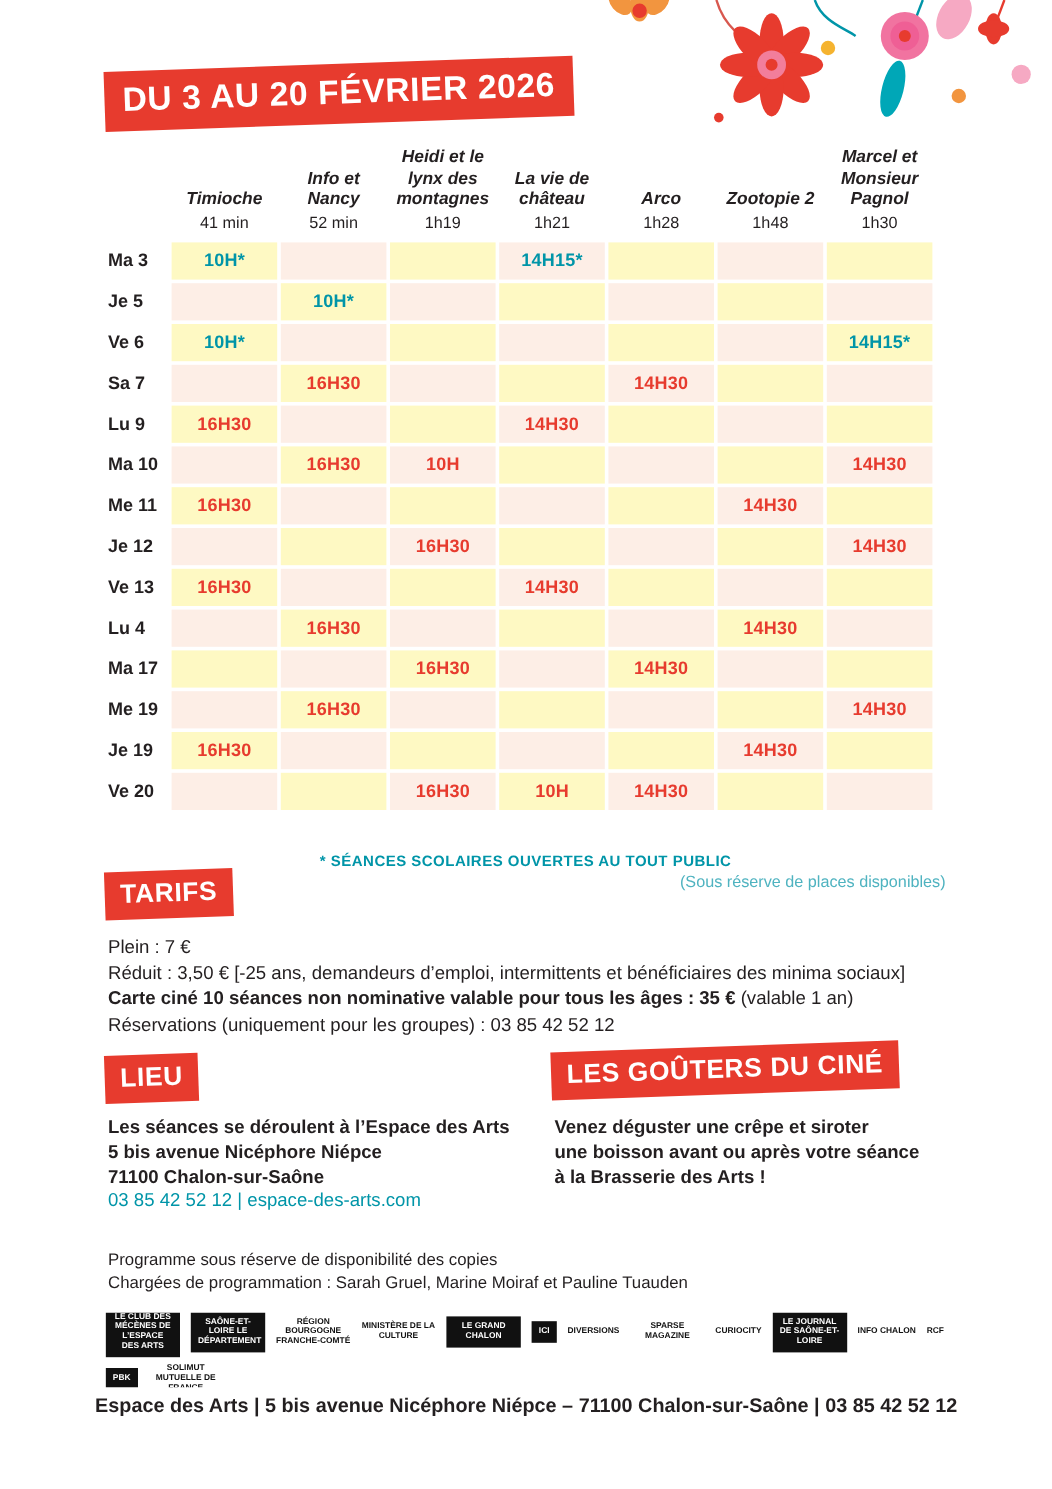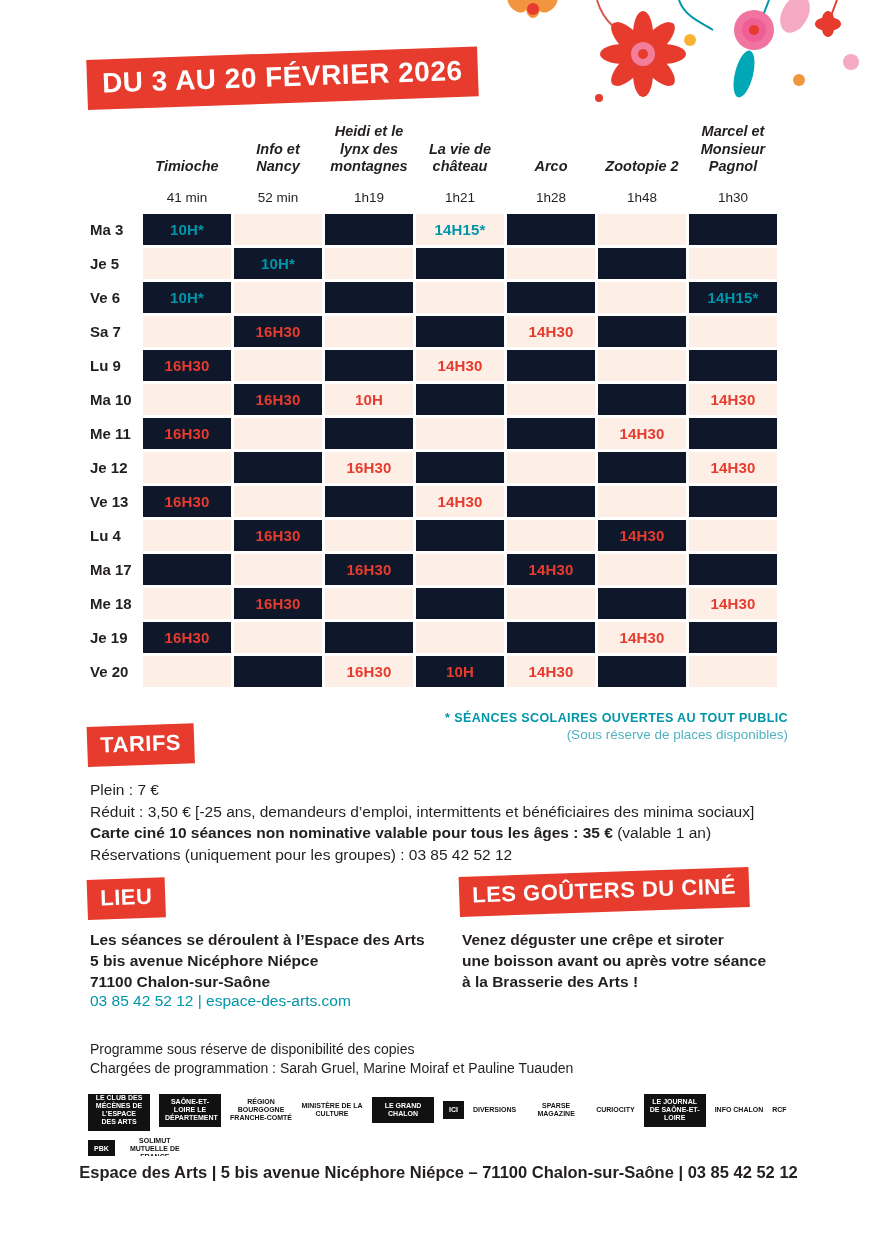--- a/index.html
+++ b/index.html
@@ -19,30 +19,30 @@
   .title-banner { left:88px; top:60px; font-size:28px; padding:8px 15px 10px; }
   .section-banner { font-size:22px; padding:6px 13px 8px; }
   .tarifs-banner  { left:88px;  top:727px; }
   .lieu-banner    { left:88px;  top:880px; }
   .gouters-banner { left:460px; top:877px; }
 
   table.schedule { position:absolute; left:85px; top:120px; border-collapse:separate; border-spacing:3px; }
   .corner { width:52px; }
   th.film-header { vertical-align:bottom; padding-bottom:6px; width:88px; }
   .film-title { font-weight:bold; font-style:italic; font-size:14.5px; line-height:1.22; text-align:center; color:#231f20; }
-  .film-duration { font-weight:normal; font-size:13.5px; text-align:center; margin-top:14px; color:#231f20; }
+  .film-duration { font-weight:normal; font-size:13.5px; text-align:center; margin-top:2px; color:#231f20; }
   th.day-label { text-align:left; font-size:15px; font-weight:bold; padding-left:2px; white-space:nowrap; color:#231f20; }
   td.cell { width:88px; height:31px; text-align:center; vertical-align:middle; font-weight:bold; font-size:15px; letter-spacing:.2px; }
-  .bg-a { background:#0f172a; }
+  .bg-a { background:#fef9c3; }
   .bg-b { background:#fdeee6; }
   .scolaire { color:#0095a8; }
   .regular  { color:#e73b2e; }
 
   .footnote { position:absolute; left:88px; top:711px; width:700px; text-align:right; }
-  .fn1 { font-weight:bold; font-size:12.5px; letter-spacing:.4px; color:#0095a8; }
+  .fn1 { font-weight:bold; font-size:12.5px; letter-spacing:.4px; color:#0095a8;text-align:center; }
   .fn2 { font-size:13.5px; margin-top:2px; color:#4fb3c0; }
 
   .tarifs-lines { position:absolute; left:90px; top:779px; width:702px; font-size:15.5px; line-height:21.5px; }
   .tarifs-lines b { font-weight:bold; }
 
   .lieu-lines { position:absolute; left:90px; top:929px; font-size:15.5px; line-height:21px; font-weight:bold; }
   .contact-line { position:absolute; left:90px; top:992px; font-size:15.5px; color:#0095a8; }
   .gouters-lines { position:absolute; left:462px; top:929px; font-size:15.5px; line-height:21px; font-weight:bold; }
 
   .notes { position:absolute; left:90px; top:1040px; font-size:14px; line-height:19px; color:#231f20; }
@@ -250,21 +250,21 @@
           <th class="day-label">Ma 17</th>
           <td class="cell bg-a"></td>
           <td class="cell bg-b"></td>
           <td class="cell bg-a regular">16H30</td>
           <td class="cell bg-b"></td>
           <td class="cell bg-a regular">14H30</td>
           <td class="cell bg-b"></td>
           <td class="cell bg-a"></td>
         </tr>
         <tr>
-          <th class="day-label">Me 18</th>
+          <th class="day-label">Me 19</th>
           <td class="cell bg-b"></td>
           <td class="cell bg-a regular">16H30</td>
           <td class="cell bg-b"></td>
           <td class="cell bg-a"></td>
           <td class="cell bg-b"></td>
           <td class="cell bg-a"></td>
           <td class="cell bg-b regular">14H30</td>
         </tr>
         <tr>
           <th class="day-label">Je 19</th>

